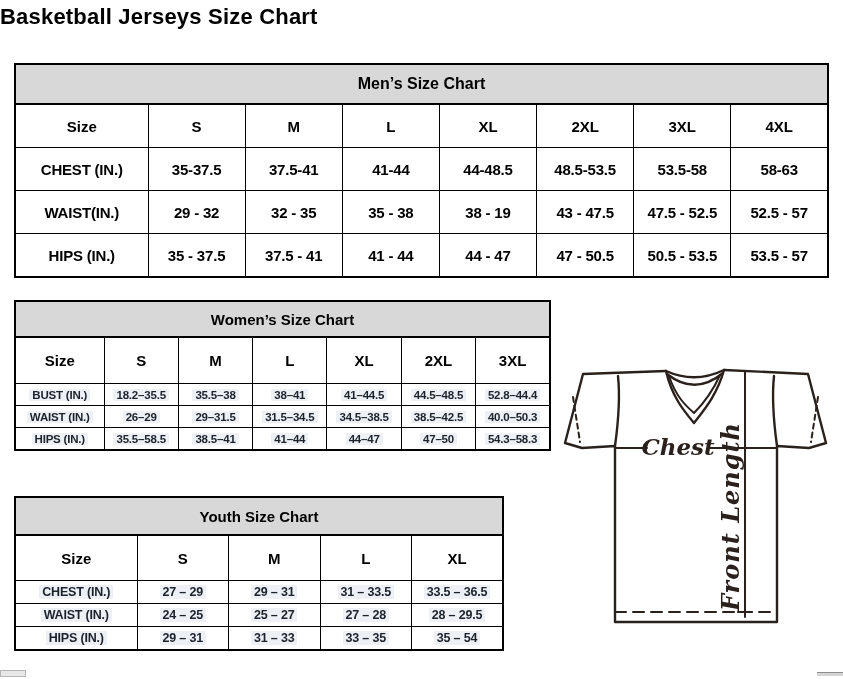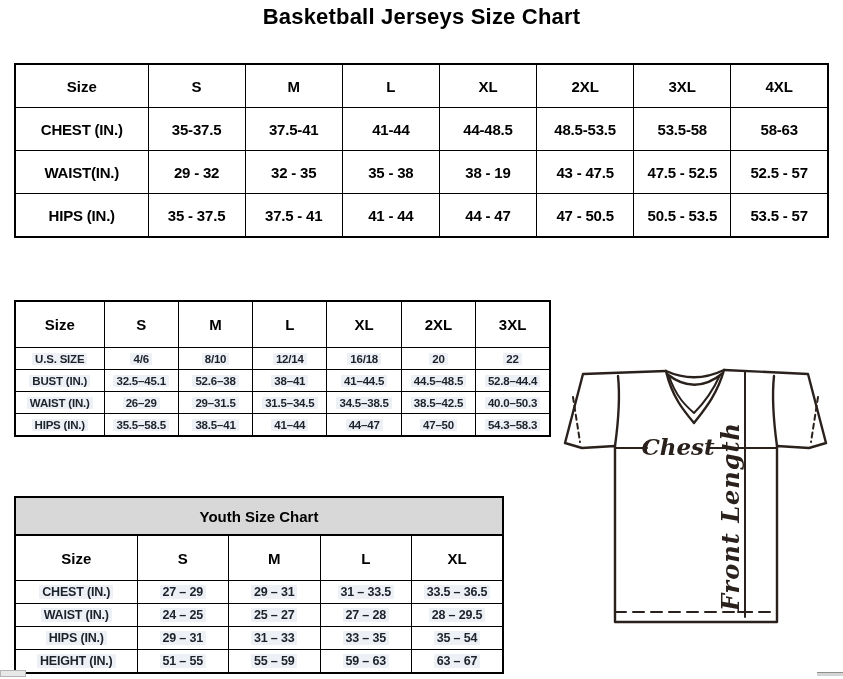--- a/index.html
+++ b/index.html
@@ -2,21 +2,21 @@
 <html><head>
 <meta charset="utf-8">
 <style>
   html,body{margin:0;padding:0;}
   body{
     width:843px;height:679px;position:relative;background:#ffffff;
     font-family:"Liberation Sans",sans-serif;color:#000;overflow:hidden;
   }
   .page-title{
     position:absolute;top:4px;left:0;width:843px;margin:0;
-    text-align:center;font-size:22px;font-weight:bold;letter-spacing:.2px;
+    font-size:22px;font-weight:bold;letter-spacing:.2px;
   }
   table.size-table{
     position:absolute;border-collapse:collapse;table-layout:fixed;
     border:2px solid #000;background:#fff;
   }
   table.size-table td,table.size-table th{
     border:1px solid #000;text-align:center;vertical-align:middle;
     font-weight:bold;padding:0;overflow:hidden;white-space:nowrap;
   }
   tr.cap td{
@@ -69,20 +69,23 @@
         <col style="width:133px">
         <col>
         <col>
         <col>
         <col>
         <col>
         <col>
         <col>
       </colgroup>
       <tbody>
+        <tr class="cap">
+          <td colspan="8">Men’s Size Chart</td>
+        </tr>
         <tr class="hdr">
           <th>Size</th>
           <th>S</th>
           <th>M</th>
           <th>L</th>
           <th>XL</th>
           <th>2XL</th>
           <th>3XL</th>
           <th>4XL</th>
         </tr>
@@ -123,42 +126,36 @@
       <colgroup>
         <col style="width:89px">
         <col>
         <col>
         <col>
         <col>
         <col>
         <col>
       </colgroup>
       <tbody>
+        <tr class="cap">
+          <td colspan="7">Women’s Size Chart</td>
+        </tr>
         <tr class="hdr">
           <th>Size</th>
           <th>S</th>
           <th>M</th>
           <th>L</th>
           <th>XL</th>
           <th>2XL</th>
           <th>3XL</th>
         </tr>
         <tr class="data">
-          <td class="lbl"><span class="hl">U.S. SIZE</span></td>
-          <td><span class="hl">4/6</span></td>
-          <td><span class="hl">8/10</span></td>
-          <td><span class="hl">12/14</span></td>
-          <td><span class="hl">16/18</span></td>
-          <td><span class="hl">20</span></td>
-          <td><span class="hl">22</span></td>
-        </tr>
-        <tr class="data">
           <td class="lbl"><span class="hl">BUST (IN.)</span></td>
-          <td><span class="hl">32.5–45.1</span></td>
-          <td><span class="hl">52.6–38</span></td>
+          <td><span class="hl">18.2–35.5</span></td>
+          <td><span class="hl">35.5–38</span></td>
           <td><span class="hl">38–41</span></td>
           <td><span class="hl">41–44.5</span></td>
           <td><span class="hl">44.5–48.5</span></td>
           <td><span class="hl">52.8–44.4</span></td>
         </tr>
         <tr class="data">
           <td class="lbl"><span class="hl">WAIST (IN.)</span></td>
           <td><span class="hl">26–29</span></td>
           <td><span class="hl">29–31.5</span></td>
           <td><span class="hl">31.5–34.5</span></td>
@@ -211,27 +208,20 @@
           <td><span class="hl">27 – 28</span></td>
           <td><span class="hl">28 – 29.5</span></td>
         </tr>
         <tr class="data">
           <td class="lbl"><span class="hl">HIPS (IN.)</span></td>
           <td><span class="hl">29 – 31</span></td>
           <td><span class="hl">31 – 33</span></td>
           <td><span class="hl">33 – 35</span></td>
           <td><span class="hl">35 – 54</span></td>
         </tr>
-        <tr class="data">
-          <td class="lbl"><span class="hl">HEIGHT (IN.)</span></td>
-          <td><span class="hl">51 – 55</span></td>
-          <td><span class="hl">55 – 59</span></td>
-          <td><span class="hl">59 – 63</span></td>
-          <td><span class="hl">63 – 67</span></td>
-        </tr>
       </tbody>
     </table>
 
   <div class="jersey">
     <svg viewBox="0 0 290 290">
       <g fill="none" stroke="#2a211c" stroke-width="2.4" stroke-linejoin="round" stroke-linecap="round">
 
         <path d="M114,16 L31,19 L13,88 L30,93 L63,91 L63,267 L225,267 L225,91 L257,93 L274,88 L256,19 L172,15"></path>
 
         <path d="M63,91 C67,62 68,40 66,21"></path>

